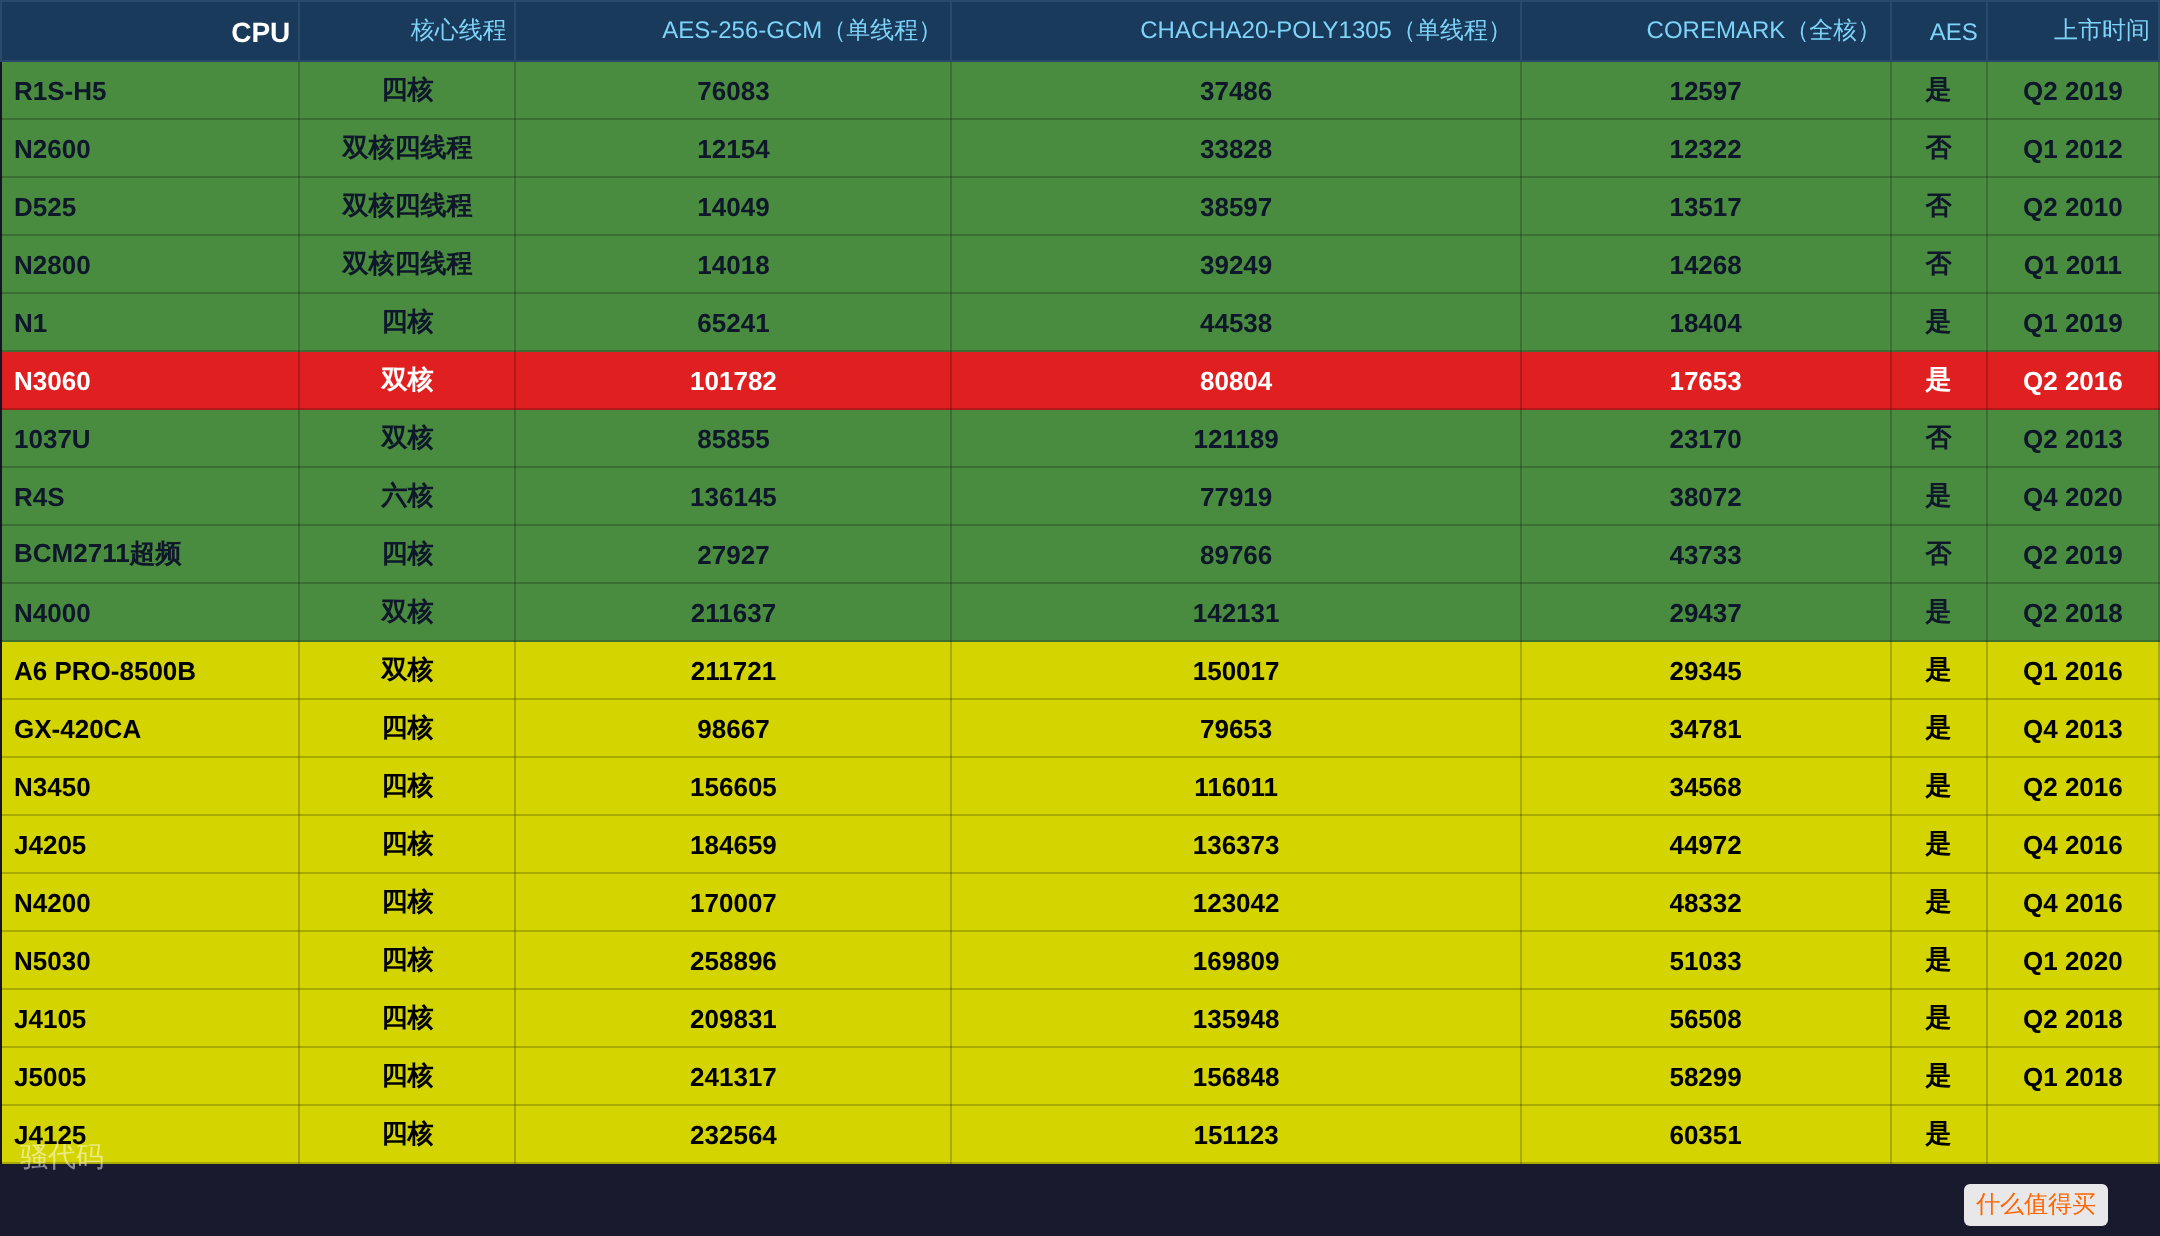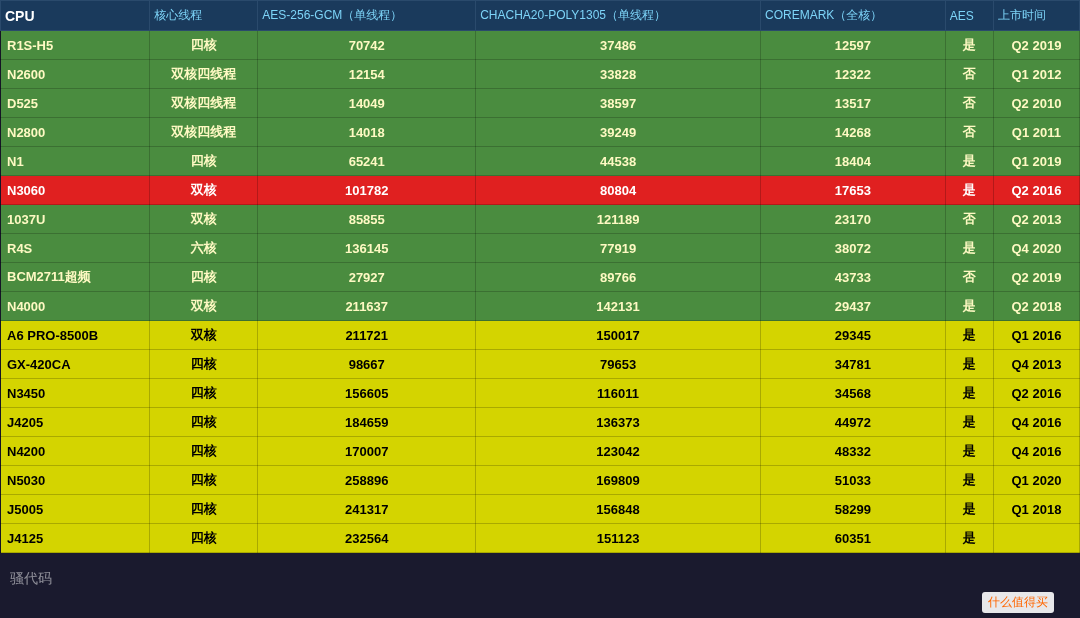--- a/index.html
+++ b/index.html
@@ -16,21 +16,21 @@
     }
     table {
       width: 100%;
       border-collapse: collapse;
       font-size: 13px;
     }
     th {
       background: #1a3a5c;
       color: #7dd4f8;
       padding: 6px 4px;
-      text-align: left;
+      text-align: right;
       border: 1px solid #2a4a6c;
       font-weight: normal;
       font-size: 12px;
     }
     th:first-child {
       color: #ffffff;
       font-size: 14px;
       font-weight: bold;
     }
     td {
@@ -39,21 +39,21 @@
       border: 1px solid rgba(0,0,0,0.2);
       font-weight: bold;
       font-size: 13px;
     }
     td:first-child {
       text-align: left;
       padding-left: 6px;
     }
     .row-green {
       background-color: #4a8c3f;
-      color: #fef9c3;
+      color: #0f172a;
     }
     .row-red {
       background-color: #e02020;
       color: #ffffff;
     }
     .row-yellow {
       background-color: #d4d400;
       color: #000000;
     }
     .watermark {
@@ -88,21 +88,21 @@
         <th>CHACHA20-POLY1305（单线程）</th>
         <th>COREMARK（全核）</th>
         <th>AES</th>
         <th>上市时间</th>
       </tr>
     </thead>
     <tbody id="table-body">
     <tr class="row-green">
           <td>R1S-H5</td>
           <td>四核</td>
-          <td>70742</td>
+          <td>76083</td>
           <td>37486</td>
           <td>12597</td>
           <td>是</td>
           <td>Q2 2019</td>
         </tr>
         <tr class="row-green">
           <td>N2600</td>
           <td>双核四线程</td>
           <td>12154</td>
           <td>33828</td>
@@ -228,20 +228,29 @@
           <td>Q4 2016</td>
         </tr>
         <tr class="row-yellow">
           <td>N5030</td>
           <td>四核</td>
           <td>258896</td>
           <td>169809</td>
           <td>51033</td>
           <td>是</td>
           <td>Q1 2020</td>
+        </tr>
+        <tr class="row-yellow">
+          <td>J4105</td>
+          <td>四核</td>
+          <td>209831</td>
+          <td>135948</td>
+          <td>56508</td>
+          <td>是</td>
+          <td>Q2 2018</td>
         </tr>
         <tr class="row-yellow">
           <td>J5005</td>
           <td>四核</td>
           <td>241317</td>
           <td>156848</td>
           <td>58299</td>
           <td>是</td>
           <td>Q1 2018</td>
         </tr>

